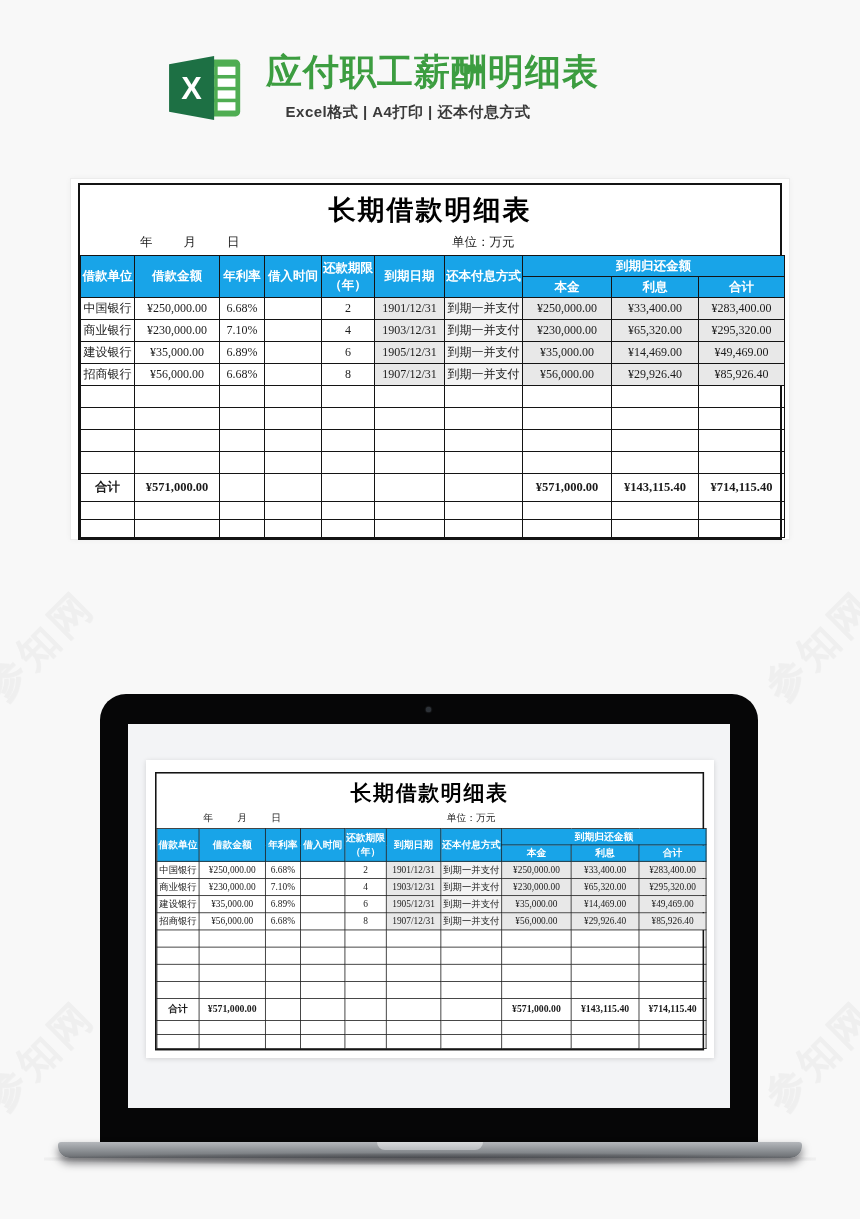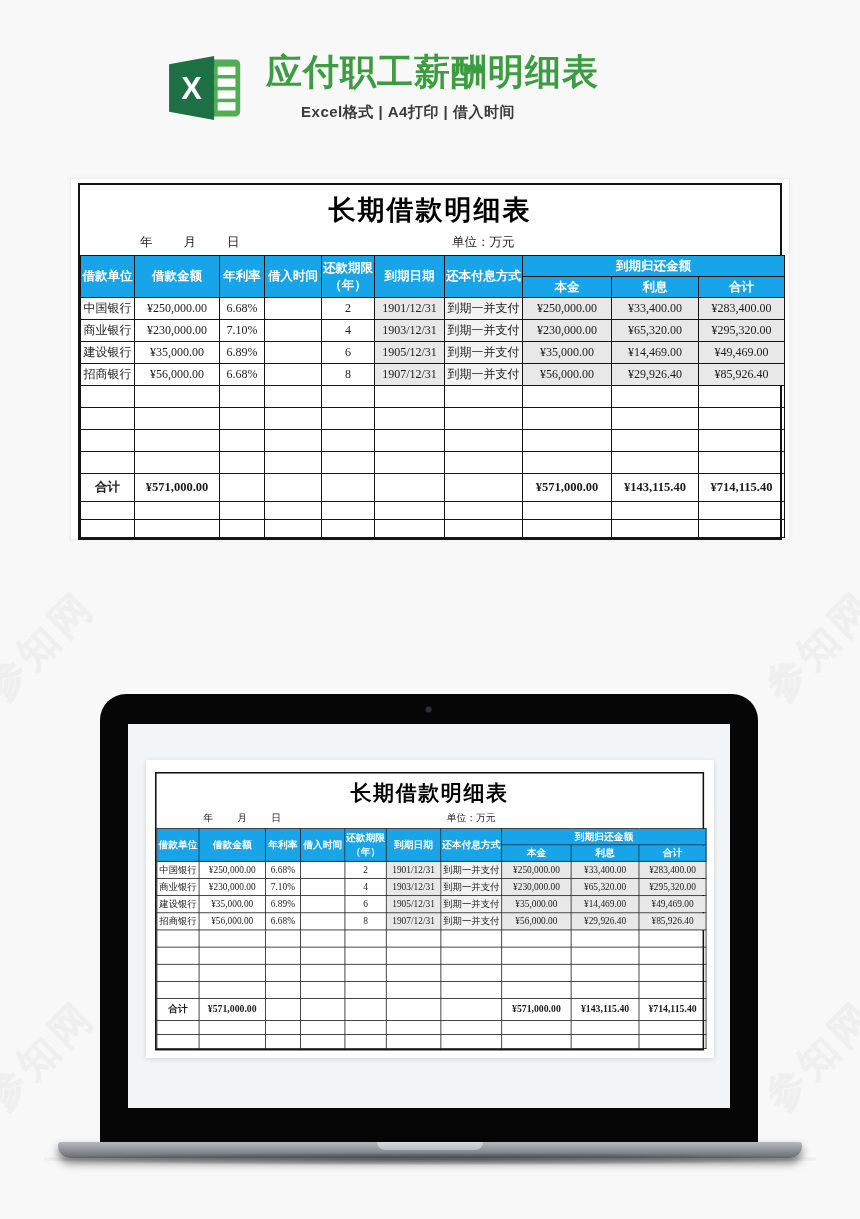--- a/index.html
+++ b/index.html
@@ -113,21 +113,21 @@
         <rect x="41" y="19" width="15" height="7"></rect>
       <rect x="31" y="29" width="7" height="7"></rect>
         <rect x="41" y="29" width="15" height="7"></rect>
       <rect x="31" y="39" width="7" height="7"></rect>
         <rect x="41" y="39" width="15" height="7"></rect>
     </g>
     <polygon points="0,7 38,0 38,54 0,47" fill="#1d7044"></polygon>
     <text x="19" y="36" text-anchor="middle" font-size="26" font-weight="bold" fill="#ffffff" font-family="Liberation Sans, sans-serif">X</text>
   </svg>
   <div class="hero-title">应付职工薪酬明细表</div>
-  <div class="hero-sub">Excel格式  |  A4打印  |  借入时间</div>
+  <div class="hero-sub">Excel格式  |  A4打印  |  还本付息方式</div>
 </div>
 
 <div class="wm" style="left:-28px;top:618px;">参知网</div>
 <div class="wm" style="left:752px;top:618px;">参知网</div>
 <div class="wm" style="left:-28px;top:1028px;">参知网</div>
 <div class="wm" style="left:752px;top:1028px;">参知网</div>
 
 <div class="card">
   <div class="card-inner">
     <div id="table-main">

